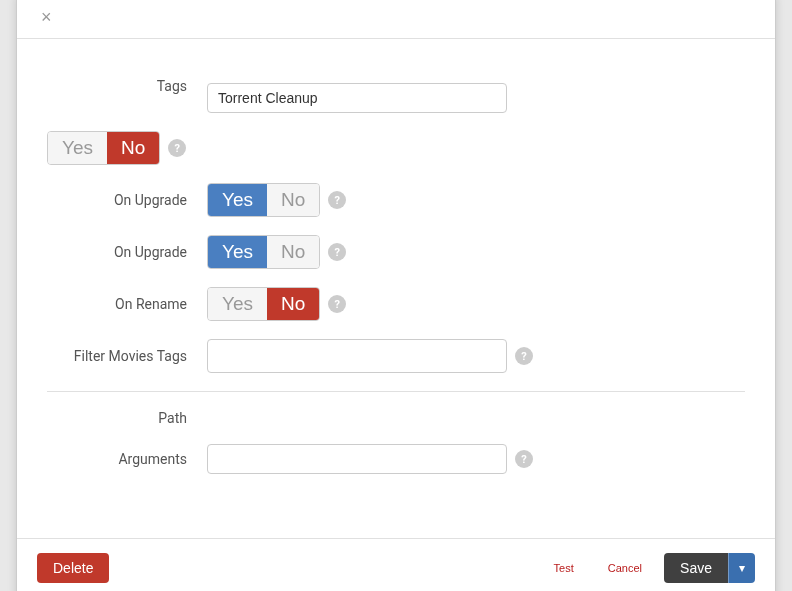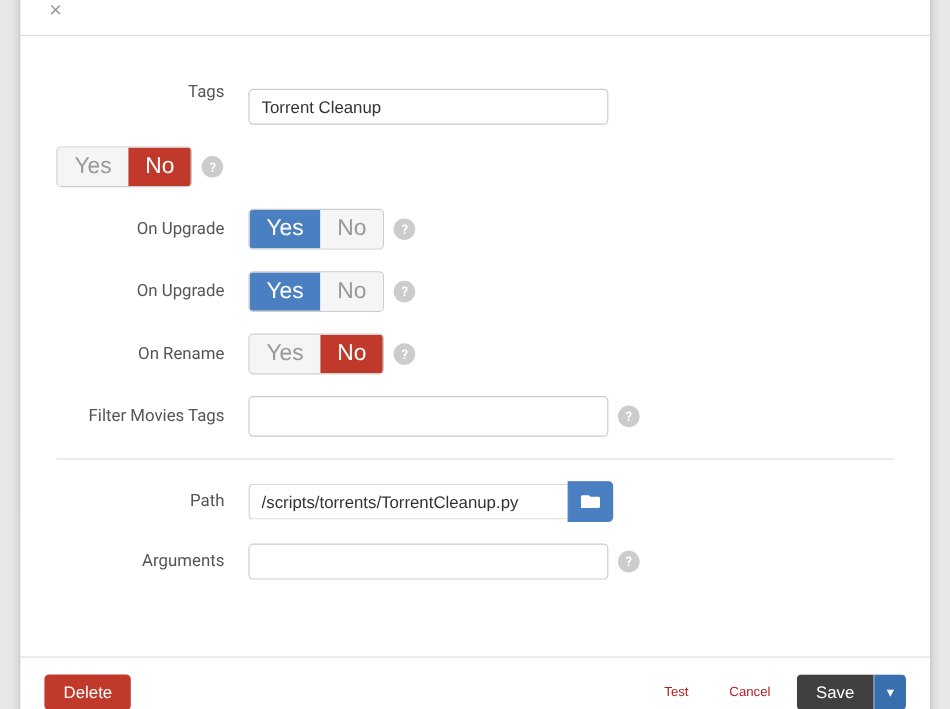--- a/index.html
+++ b/index.html
@@ -276,28 +276,20 @@
       <div class="toggle-group">
         <input class="form-control tags-input" type="text" value="" style="">
         <div class="help-icon">?</div>
       </div>
     </div>
 
     <hr class="divider">
 
     <div class="form-row">
       <label class="form-label">Path</label>
-      <div class="path-group">
-        <input class="form-control path-input" type="text" value="/scripts/torrents/TorrentCleanup.py" style="">
-        <button class="path-btn">
-          <svg viewBox="0 0 24 24" xmlns="http://www.w3.org/2000/svg">
-            <path d="M10 4H2C.9 4 0 4.9 0 6v12c0 1.1.9 2 2 2h20c1.1 0 2-.9 2-2V8c0-1.1-.9-2-2-2h-10l-2-2z"></path>
-          </svg>
-        </button>
-      </div>
     </div>
 
     <div class="form-row">
       <label class="form-label">Arguments</label>
       <div class="toggle-group">
         <input class="form-control args-input" type="text" value="" style="">
         <div class="help-icon">?</div>
       </div>
     </div>
 

